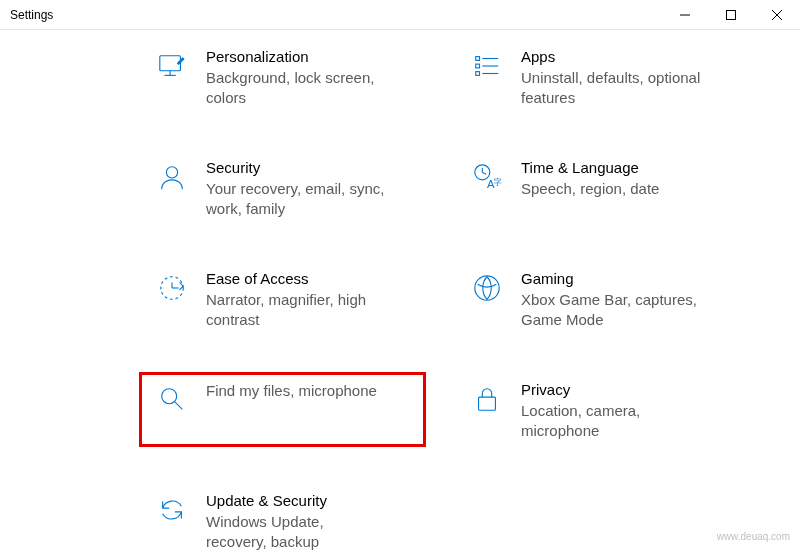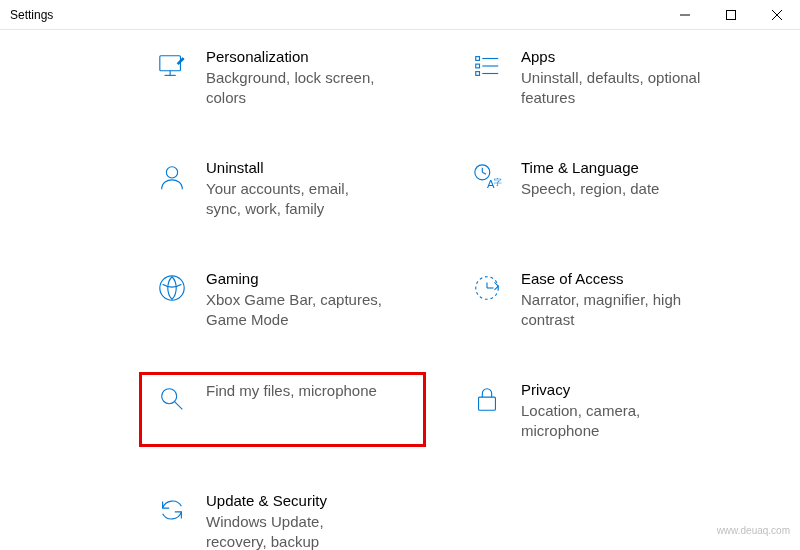--- a/index.html
+++ b/index.html
@@ -93,21 +93,21 @@
       color: #000;
       margin-bottom: 3px;
     }
     .category-desc {
       font-size: 15px;
       color: #5b5b5b;
       line-height: 1.3;
     }
     .watermark {
       position: absolute;
-      bottom: 14px;
+      bottom: 8px;
       right: 10px;
       font-size: 10px;
       color: #bfbfbf;
       font-family: Arial, sans-serif;
     }
   </style>
 </head>
 <body>
 
 <div class="titlebar">
@@ -169,72 +169,72 @@
     </div>
 
     <div class="category">
       <div class="category-icon">
         <svg viewBox="0 0 32 32">
             <circle cx="16" cy="11" r="6"></circle>
             <path d="M5 29 C5 22 11 19 16 19 C21 19 27 22 27 29"></path>
           </svg>
       </div>
       <div class="category-text">
-        <span class="category-title">Uninstall</span>
-        <span class="category-desc">Your accounts, email, sync, work, family</span>
+        <span class="category-title">Security</span>
+        <span class="category-desc">Your recovery, email, sync, work, family</span>
       </div>
     </div>
 
     <div class="category">
       <div class="category-icon">
         <svg viewBox="0 0 32 32">
             <circle cx="11" cy="11" r="8"></circle>
             <line x1="11" y1="6" x2="11" y2="11"></line>
             <line x1="11" y1="11" x2="15" y2="13"></line>
             <text x="16" y="28" font-size="12" fill="#0078d4" stroke="none" font-family="Segoe UI">A</text>
             <text x="23" y="24" font-size="9" fill="#0078d4" stroke="none" font-family="Segoe UI">字</text>
           </svg>
       </div>
       <div class="category-text">
         <span class="category-title">Time &amp; Language</span>
         <span class="category-desc">Speech, region, date</span>
-      </div>
-    </div>
-
-    <div class="category">
-      <div class="category-icon">
-        <svg viewBox="0 0 32 32">
-            <circle cx="16" cy="16" r="13"></circle>
-            <path d="M16 4 C10 10 10 22 16 28 C22 22 22 10 16 4"></path>
-            <path d="M6 12 C12 16 20 16 26 12"></path>
-          </svg>
-      </div>
-      <div class="category-text">
-        <span class="category-title">Gaming</span>
-        <span class="category-desc">Xbox Game Bar, captures, Game Mode</span>
       </div>
     </div>
 
     <div class="category">
       <div class="category-icon">
         <svg viewBox="0 0 32 32" stroke-dasharray="3 3">
             <circle cx="16" cy="16" r="12"></circle>
             <g stroke-dasharray="0">
               <line x1="16" y1="10" x2="16" y2="16"></line>
               <line x1="16" y1="16" x2="23" y2="16"></line>
               <path d="M24 10 L28 14 L24 18" fill="none"></path>
             </g>
           </svg>
       </div>
       <div class="category-text">
         <span class="category-title">Ease of Access</span>
         <span class="category-desc">Narrator, magnifier, high contrast</span>
       </div>
     </div>
 
+    <div class="category">
+      <div class="category-icon">
+        <svg viewBox="0 0 32 32">
+            <circle cx="16" cy="16" r="13"></circle>
+            <path d="M16 4 C10 10 10 22 16 28 C22 22 22 10 16 4"></path>
+            <path d="M6 12 C12 16 20 16 26 12"></path>
+          </svg>
+      </div>
+      <div class="category-text">
+        <span class="category-title">Gaming</span>
+        <span class="category-desc">Xbox Game Bar, captures, Game Mode</span>
+      </div>
+    </div>
+
     <div class="category highlighted">
       <div class="category-icon">
         <svg viewBox="0 0 32 32" stroke-width="2">
             <circle cx="13" cy="13" r="8"></circle>
             <line x1="19" y1="19" x2="27" y2="27"></line>
           </svg>
       </div>
       <div class="category-text">
         <span class="category-desc">Find my files, microphone</span>
       </div>

